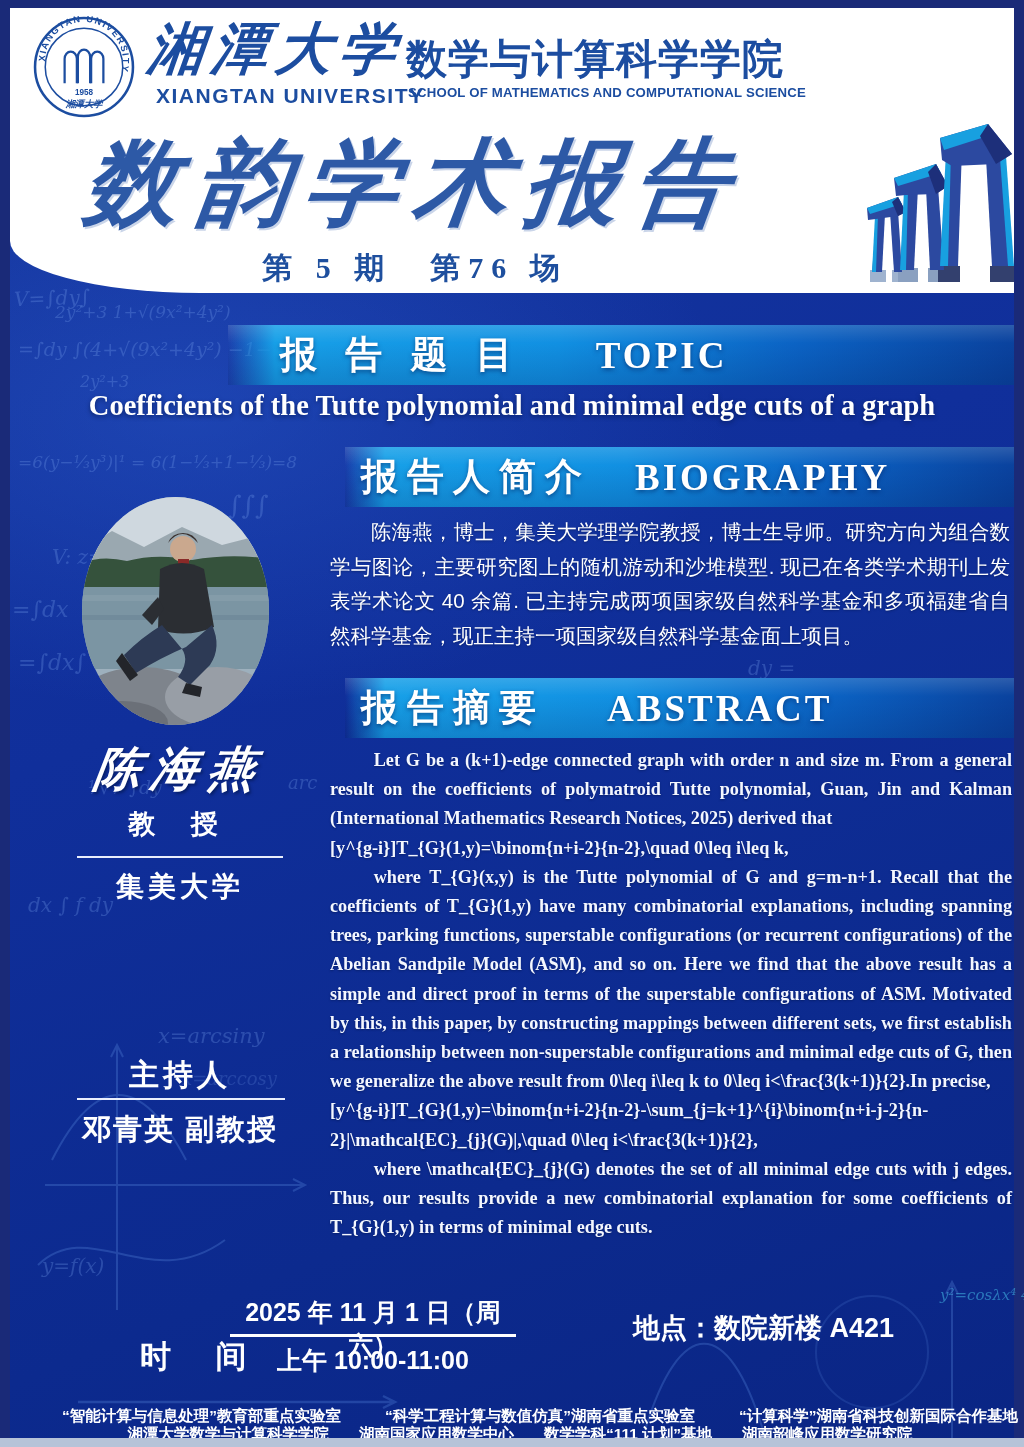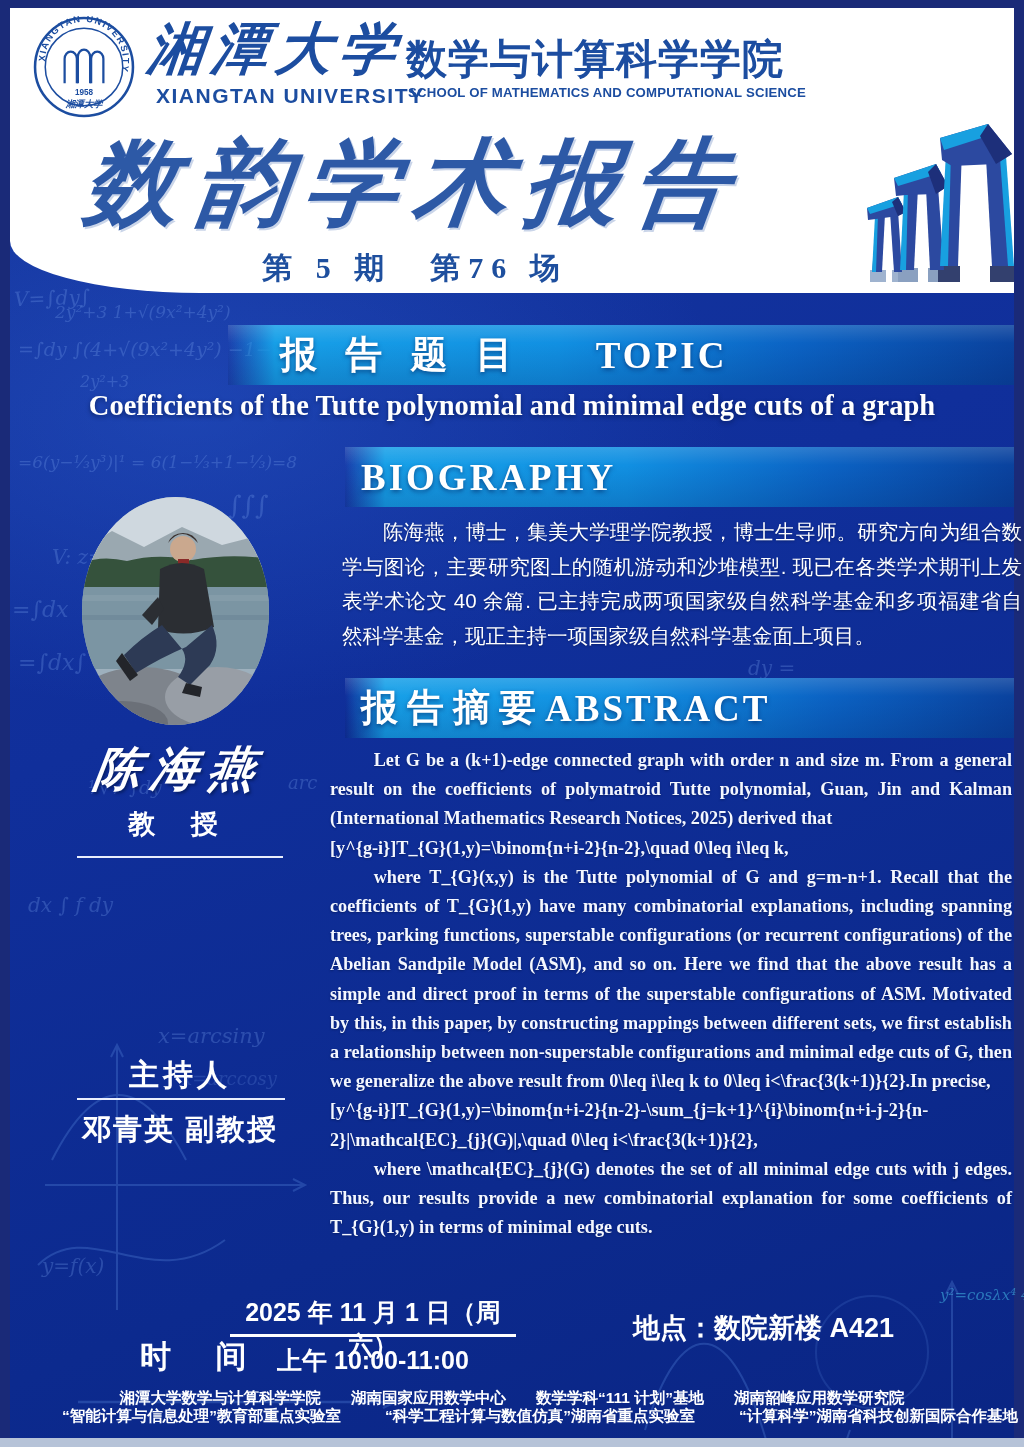--- a/index.html
+++ b/index.html
@@ -71,30 +71,30 @@
     color:#fff; font-weight:900; font-size:37px; letter-spacing:9px;
     text-shadow:0 2px 4px rgba(0,30,90,.55); white-space:nowrap;
   }
   .banner .en{
     color:#fff; font-family:"Liberation Serif","DejaVu Serif",serif;
     font-weight:bold; font-size:37px; letter-spacing:3px;
     text-shadow:0 2px 4px rgba(0,30,90,.55); white-space:nowrap;
   }
   .topic-banner{ left:228px; top:325px; width:786px; padding-left:52px; gap:74px; }
   .bio-banner{ left:345px; top:447px; width:669px; padding-left:16px; gap:44px; }
-  .abs-banner{ left:345px; top:678px; width:669px; padding-left:16px; }
+  .abs-banner{ left:345px; top:678px; width:669px; padding-left:16px; gap:62px; }
   .topic-title{
     position:absolute; left:20px; top:390px; width:984px; z-index:3; text-align:center;
     color:#fff; font-family:"Liberation Serif","DejaVu Serif",serif;
     font-size:28.5px; font-weight:bold; text-shadow:0 2px 4px rgba(0,20,70,.6);
   }
   .bio-text{
     position:absolute; left:330px; top:515px; width:680px; z-index:3;
     color:#fff; font-size:20.5px; line-height:34.5px; text-align:justify;
-    text-indent:2em; text-shadow:0 1px 2px rgba(0,20,70,.5);margin-left:12px;
+    text-indent:2em; text-shadow:0 1px 2px rgba(0,20,70,.5);
   }
   .abs-text{
     position:absolute; left:330px; top:746px; width:682px; z-index:3;
     color:#f4f7ff; font-family:"Liberation Serif","DejaVu Serif",serif;
     font-size:18.2px; font-weight:bold; line-height:29.2px; text-align:justify;
     text-shadow:0 1px 2px rgba(0,20,70,.5);
   }
   .abs-text p{ text-indent:2.4em; }
   .abs-text .formula{ text-align:left; text-indent:0; }
   
@@ -121,21 +121,21 @@
   }
   .date-line{ position:absolute; left:230px; top:1296px; width:286px; z-index:3; color:#fff;
     text-align:center; font-size:25px; font-weight:bold; }
   .date-rule{ position:absolute; left:230px; top:1334px; width:286px; height:3px; background:#fff; z-index:3; }
   .time-line{ position:absolute; left:230px; top:1344px; width:286px; z-index:3; color:#fff;
     text-align:center; font-size:25px; font-weight:bold; }
   .location{ position:absolute; left:633px; top:1310px; z-index:3; color:#fff;
     font-size:27px; font-weight:bold; white-space:nowrap; }
   .footer-line{ position:absolute; left:10px; width:1004px; z-index:3; display:flex;
     justify-content:center; color:#fff; font-size:15.5px; font-weight:bold; white-space:nowrap; }
-  .footer-1{ top:1388px; gap:30px; }
+  .footer-1{ top:1424px; gap:30px;margin-left:8px; }
   .footer-2{ top:1406px; gap:44px;margin-left:28px; }
   .bottom-strip{ position:absolute; left:0; right:0; bottom:0; height:9px; background:#b6c3d8; z-index:5; }
 </style>
 </head>
 <body>
 
 <div class="poster">
 
   <div class="paper"></div>
 
@@ -230,20 +230,21 @@
     <polygon points="148,4 172,34 156,44 140,16" fill="#1d2f7a"></polygon>
   </svg>
 
   <div class="banner topic-banner">
     <span class="cn">报 告 题 目</span>
     <span class="en">TOPIC</span>
   </div>
   <div class="topic-title">Coefficients of the Tutte polynomial and minimal edge cuts of a graph</div>
 
   <div class="banner bio-banner">
+    <span class="cn">报告人简介</span>
     <span class="en">BIOGRAPHY</span>
   </div>
   <div class="bio-text">陈海燕，博士，集美大学理学院教授，博士生导师。研究方向为组合数学与图论，主要研究图上的随机游动和沙堆模型. 现已在各类学术期刊上发表学术论文 40 余篇.  已主持完成两项国家级自然科学基金和多项福建省自然科学基金，现正主持一项国家级自然科学基金面上项目。</div>
 
   <div class="banner abs-banner">
     <span class="cn">报告摘要</span>
     <span class="en">ABSTRACT</span>
   </div>
   <div class="abs-text">
     <p>Let G be a (k+1)-edge connected graph with order n and size m. From a general result on the coefficients of polymatroid Tutte polynomial, Guan, Jin and Kalman (International Mathematics Research Notices, 2025) derived that</p>
@@ -271,20 +272,21 @@
       <path d="M78,72 Q100,60 122,72 L132,130 Q104,142 76,132 Z" fill="#2b2e33"></path>
       <path d="M76,100 L60,118 L70,128 L82,112 Z" fill="#2b2e33"></path>
       <path d="M80,128 Q60,140 42,158 L54,176 Q80,160 104,150 L130,128 Q140,150 128,168 L108,188 L96,180 Q108,164 100,152" fill="#2d3a55"></path>
       <path d="M40,156 L56,178 L48,184 L34,164 Z" fill="#23252a"></path>
       <path d="M104,186 L120,190 L118,200 L100,196 Z" fill="#23252a"></path>
     </svg>
   </div>
   <div class="spk spk-name">陈海燕</div>
   <div class="spk spk-title">教 授</div>
   <div class="divider" style="left:77px;top:856px;width:206px"></div>
+  <div class="spk spk-affil">集美大学</div>
   <div class="spk host-label">主持人</div>
   <div class="divider" style="left:77px;top:1098px;width:208px"></div>
   <div class="spk host-name">邓青英  副教授</div>
 
   <div class="time-label">时 间</div>
   <div class="date-line">2025 年 11 月 1 日（周六）</div>
   <div class="date-rule"></div>
   <div class="time-line">上午 10:00-11:00</div>
   <div class="location">地点：数院新楼 A421</div>
 

